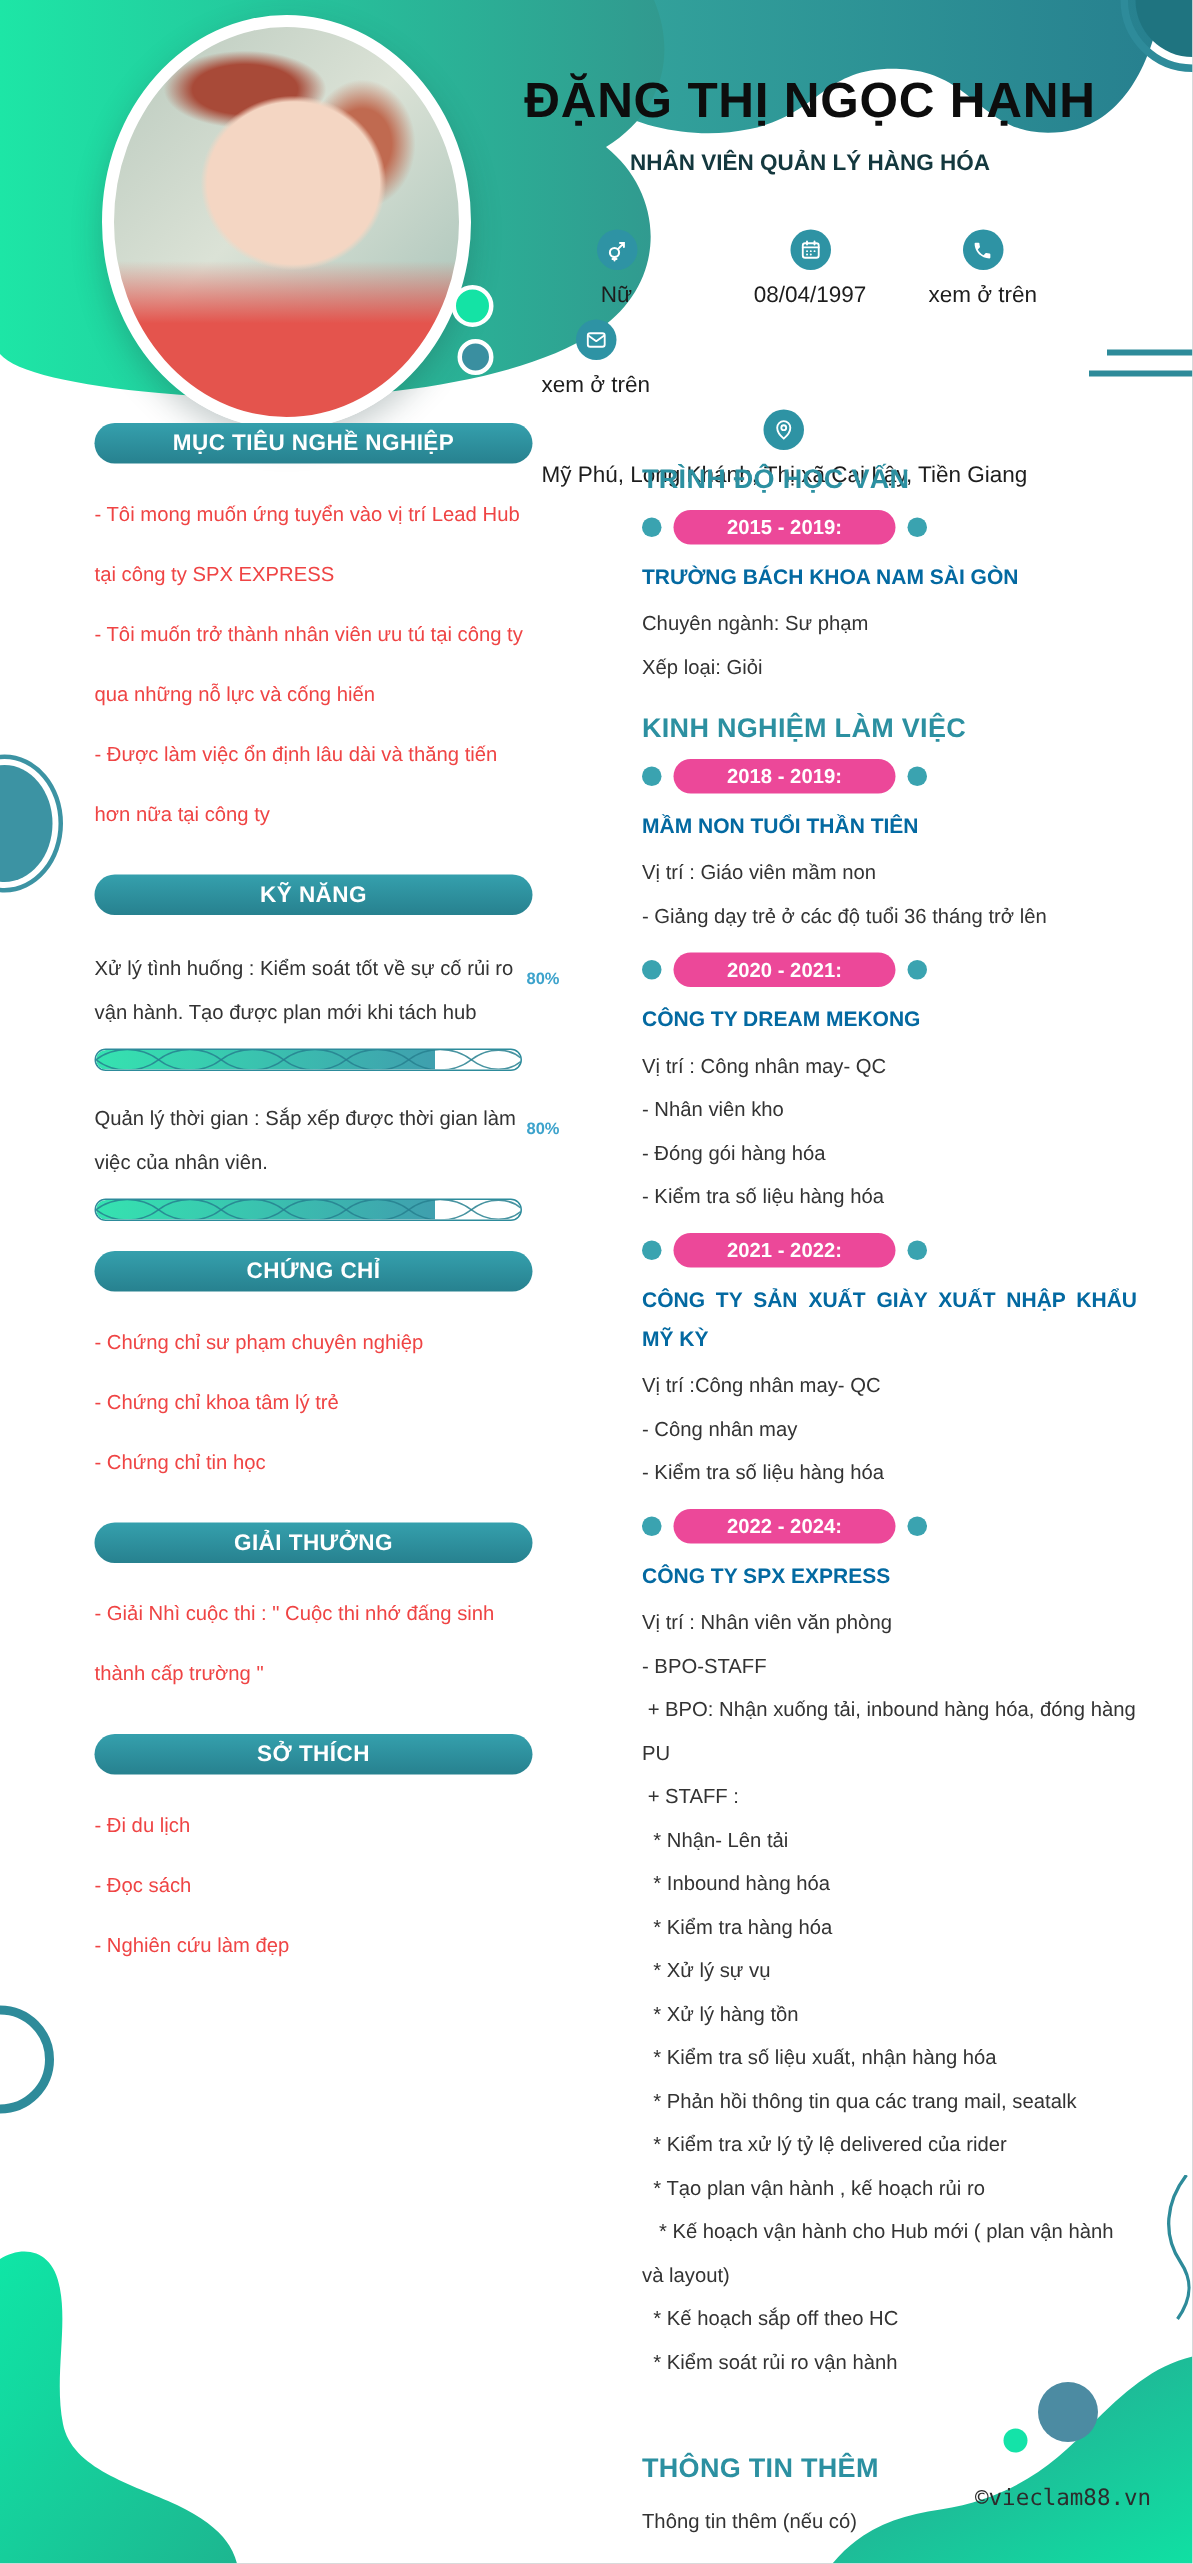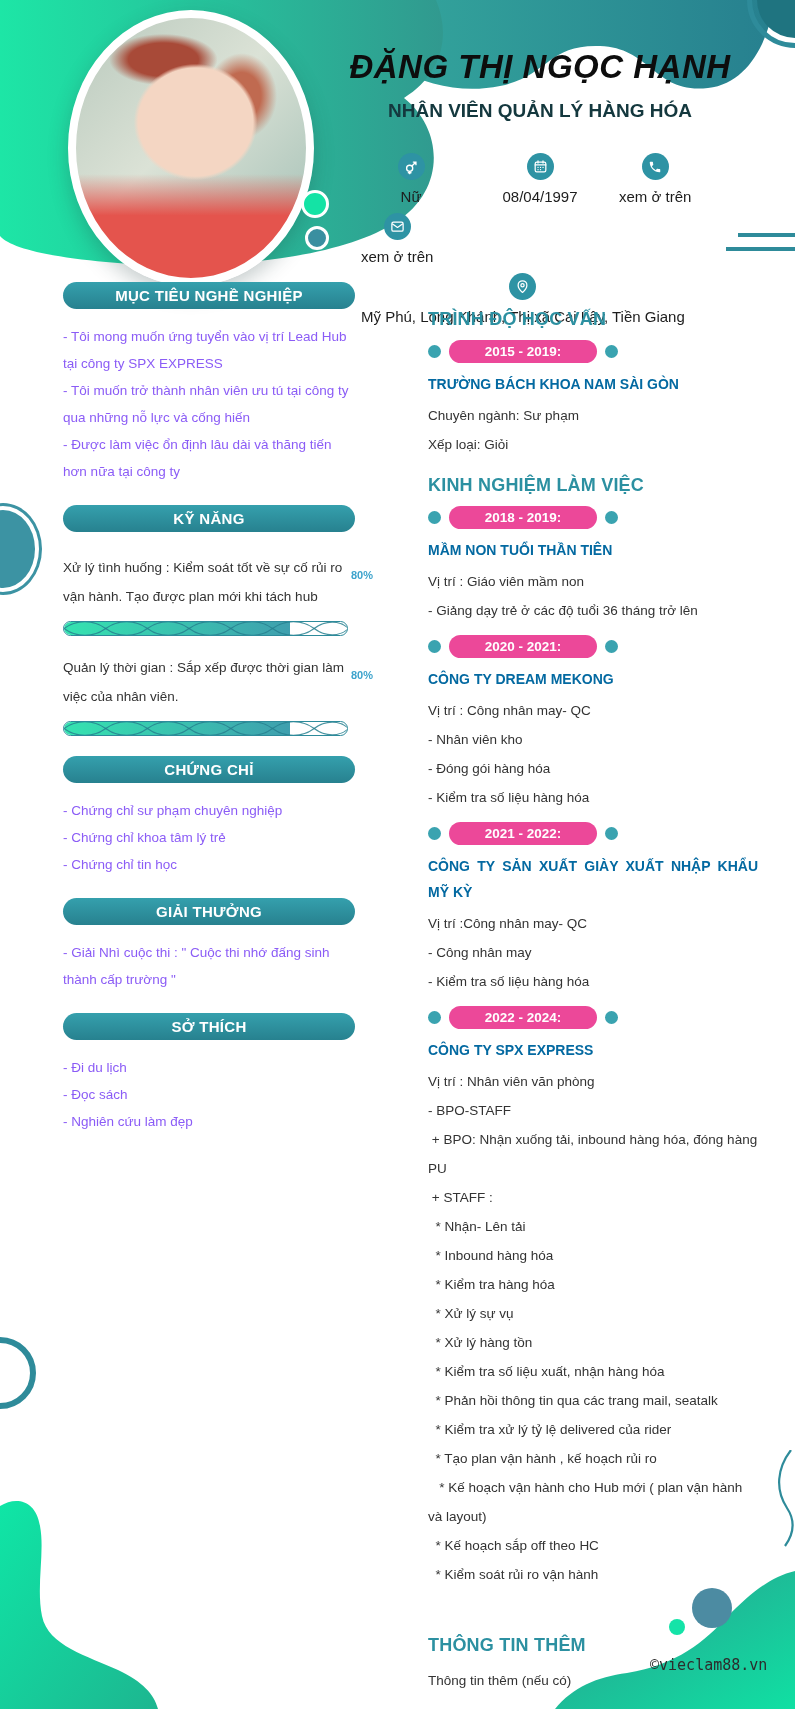--- a/index.html
+++ b/index.html
@@ -26,40 +26,40 @@
                background:#14e3a5; border:3px solid #fff; z-index:5; }
   .teal-dot  { position:absolute; left:305px; top:226px; width:24px; height:24px; border-radius:50%;
                background:#3a8fa0; border:3px solid #fff; z-index:5; }
   .rline { position:absolute; height:4px; background:#2e8b9a; z-index:2; }
   .rline.l1 { right:0; top:233px; width:57px; }
   .rline.l2 { right:0; top:247px; width:69px; }
   .squiggle { position:absolute; right:0; top:1450px; z-index:2; }
 
   
   .name { position:absolute; left:325px; top:48px; width:430px; text-align:center; z-index:6;
-          font-size:33px; font-weight:800; color:#0d0d0d; letter-spacing:.5px;font-style:italic; }
+          font-size:33px; font-weight:800; color:#0d0d0d; letter-spacing:.5px; }
   .role { position:absolute; left:325px; top:100px; width:430px; text-align:center; z-index:6;
-          font-size:19px; font-weight:800; color:#14383e; }
+          font-size:15px; font-weight:800; color:#14383e; }
   .contacts { position:absolute; left:361px; top:153px; width:425px; z-index:6; }
   .c-row { display:flex; align-items:center; margin-bottom:8px; }
   .c-item { display:flex; align-items:center; gap:8px; font-size:15px; color:#1d1d1d;flex-direction:column; }
   .c-item.w1 { width:100px; } .c-item.w2 { width:158px; }
   .cicon { width:27px; height:27px; min-width:27px; border-radius:50%; background:#2e93a4;
            display:flex; align-items:center; justify-content:center; }
   .cicon svg { display:block; }
 
   
   .left-col  { position:absolute; left:63px;  top:282px; width:292px; z-index:6; }
   .right-col { position:absolute; left:428px; top:282px; width:330px; z-index:6;margin-top:27px; }
 
   .pill { height:27px; line-height:27px; border-radius:14px; text-align:center; color:#fff;
           font-size:15px; font-weight:700; letter-spacing:.3px;
           background:linear-gradient(180deg,#35a0ad,#27818f); margin-bottom:14px; }
   .sec { margin-bottom:20px; }
-  .para { font-size:13.5px; line-height:27px; color:#8b5cf6; }
+  .para { font-size:13.5px; line-height:40px; color:#ef4444; }
 
   .skill { position:relative; }
   .skill-text { font-size:13.5px; line-height:28.5px; color:#333; margin-bottom:10px; }
   .pct { position:absolute; top:15px; right:-18px; font-size:11px; font-weight:700; color:#3da3cc; }
   .bar { position:relative; width:285px; height:15px; border:1.6px solid #2d8b9b; border-radius:9px;
          background:#fff; overflow:hidden; margin:4px 0 18px 0; }
   .bar-fill { position:absolute; left:0; top:0; bottom:0; border-radius:8px 0 0 8px;
               background:linear-gradient(90deg,#35e3b0,#3f9fae); }
   .bar-waves { position:absolute; left:0; top:0; width:100%; height:100%; }
 

